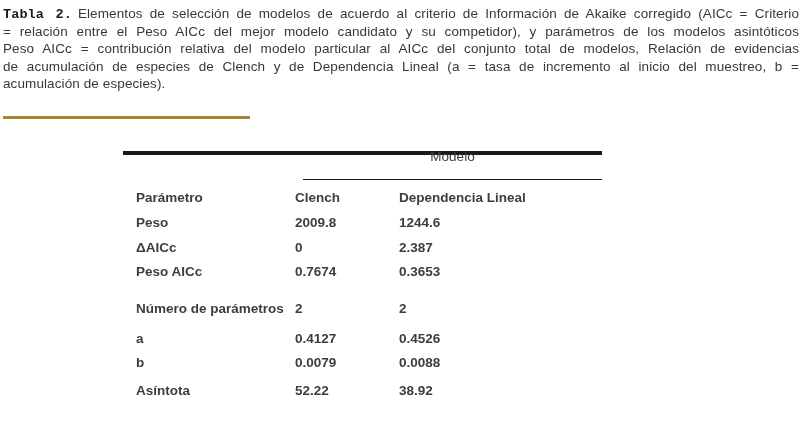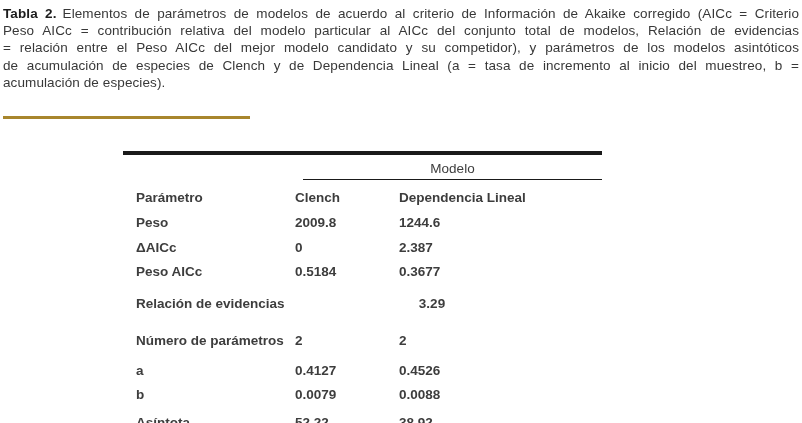--- a/index.html
+++ b/index.html
@@ -26,20 +26,21 @@
     line-height: 17.2px;
     color: #383838;
     letter-spacing: 0.1px;
   }
   .cap-line { white-space: normal; }
   .jline { text-align: justify; text-align-last: justify; }
   .cap-label {
     font-weight: bold;
     color: #1c1c1c;
     margin-right: 6px;
+    font-family: Liberation Mono, monospace;
   }
   .accent-underline {
     position: absolute;
     left: 3px;
     top: 116px;
     width: 247px;
     height: 2.5px;
     background: #a8862d;
   }
 
@@ -60,21 +61,21 @@
     height: 25px;
   }
   .modelo-cell {
     margin-left: 180px;
     width: 299px;
     height: 100%;
     border-bottom: 1.5px solid #1a1a1a;
     display: flex;
     align-items: flex-end;
     justify-content: center;
-    padding-bottom: 3px;
+    padding-bottom: 15px;
     box-sizing: border-box;
   }
   table.datatable {
     width: 479px;
     border-collapse: collapse;
     table-layout: fixed;
     font-size: 13.5px;
     color: #3d3d3d;
   }
   col.c-label { width: 172px; }
@@ -95,23 +96,23 @@
   tr.r-relacion td { height: 29px; }
   tr.r-numero td { height: 34px; }
   tr.r-a td { height: 27px; }
   tr.r-b td { height: 21px; }
   tr.r-asintota td { height: 25px; }
 </style>
 </head>
 <body>
 
 <div class="caption">
-  <div class="cap-line jline"><span class="cap-label">Tabla 2.</span><span>Elementos de parámetros de modelos de acuerdo al criterio de Información de Akaike corregido (AICc = Criterio</span></div>
+  <div class="cap-line jline"><span class="cap-label">Tabla 2.</span><span>Elementos de selección de modelos de acuerdo al criterio de Información de Akaike corregido (AICc = Criterio</span></div>
+  <div class="cap-line jline">= relación entre el Peso AICc del mejor modelo candidato y su competidor), y parámetros de los modelos asintóticos</div>
   <div class="cap-line jline">Peso AICc = contribución relativa del modelo particular al AICc del conjunto total de modelos, Relación de evidencias</div>
-  <div class="cap-line jline">= relación entre el Peso AICc del mejor modelo candidato y su competidor), y parámetros de los modelos asintóticos</div>
   <div class="cap-line jline">de acumulación de especies de Clench y de Dependencia Lineal (a = tasa de incremento al inicio del muestreo, b =</div>
   <div class="cap-line">acumulación de especies).</div>
 </div>
 
 <div class="accent-underline"></div>
 
 <div class="tblwrap">
   <div class="rule-thick"></div>
 
   <div class="modelo-row">
@@ -141,28 +142,24 @@
     </tr>
 
     <tr class="r-std">
       <td class="cell-label">ΔAICc</td>
       <td class="cell-val">0</td>
       <td class="cell-val">2.387</td>
     </tr>
 
     <tr class="r-peso">
       <td class="cell-label">Peso AICc</td>
-      <td class="cell-val">0.5184</td>
-      <td class="cell-val">0.3677</td>
+      <td class="cell-val">0.7674</td>
+      <td class="cell-val">0.3653</td>
     </tr>
 
-    <tr class="r-relacion">
-      <td class="cell-label">Relación de evidencias</td>
-      <td class="cell-span" colspan="2">3.29</td>
-    </tr>
 
     <tr class="r-numero">
       <td class="cell-label">Número de parámetros</td>
       <td class="cell-val">2</td>
       <td class="cell-val">2</td>
     </tr>
 
     <tr class="r-a">
       <td class="cell-label">a</td>
       <td class="cell-val">0.4127</td>

